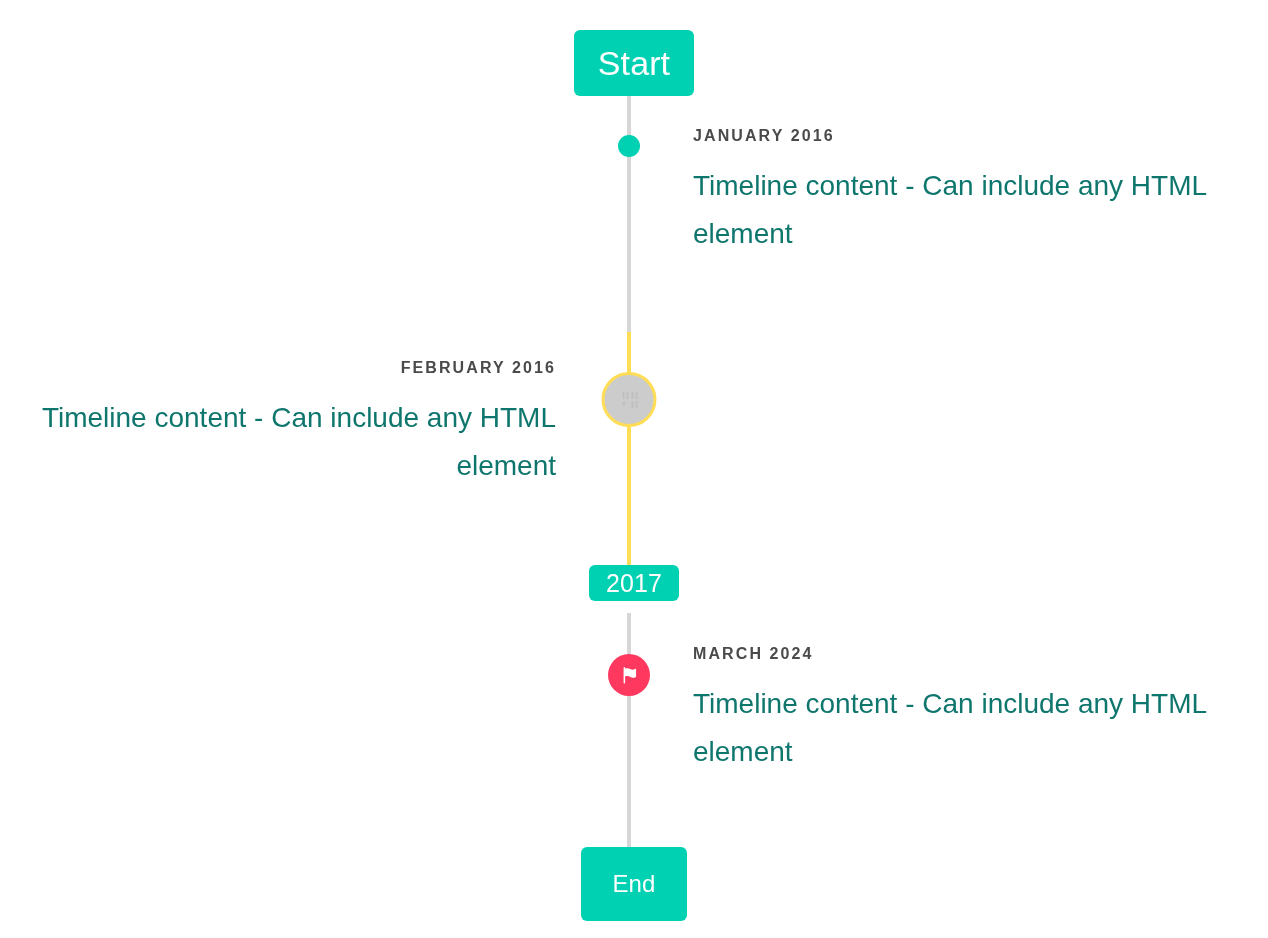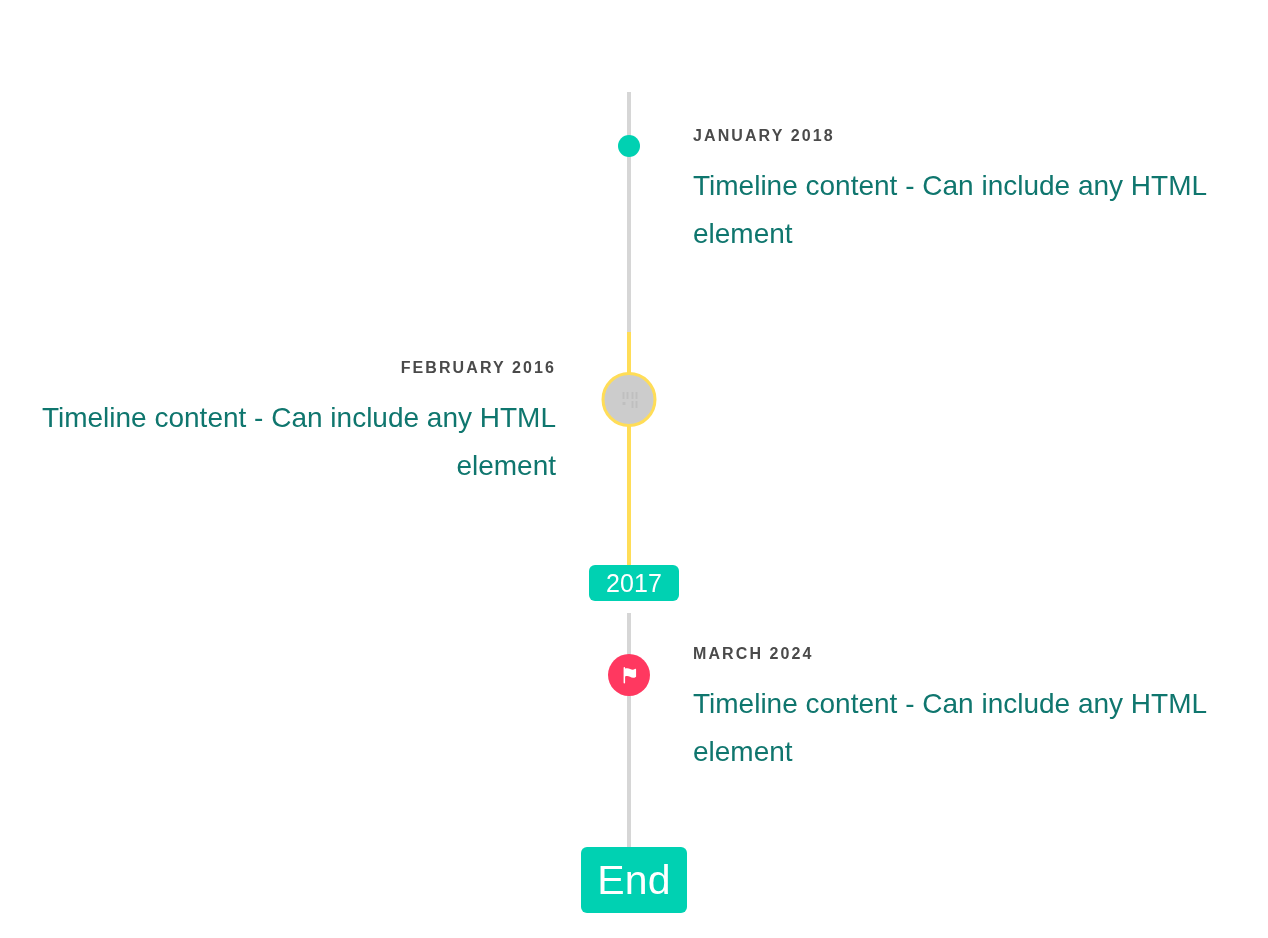--- a/index.html
+++ b/index.html
@@ -50,22 +50,22 @@
   }
   .badge-start {
     top: 30px;
     width: 120px;
     height: 66px;
     font-size: 34px;
   }
   .badge-end {
     top: 847px;
     width: 106px;
-    height: 66px;
-    font-size: 41px;
+    height: 74px;
+    font-size: 24px;
   }
   .badge-header {
     top: 565px;
     width: 90px;
     height: 36px;
     font-size: 25px;
   }
 
   
   .item {
@@ -154,25 +154,26 @@
 </style>
 </head>
 <body>
 
 <div class="timeline">
 
   <div class="rail rail-grey-top"></div>
   <div class="rail rail-yellow"></div>
   <div class="rail rail-grey-bottom"></div>
 
+  <div class="badge badge-start">Start</div>
 
   <div class="item item-jan">
     <div class="marker marker-dot"></div>
     <div class="content content-right">
-      <p class="heading">JANUARY 2018</p>
+      <p class="heading">JANUARY 2016</p>
       <p class="body-text">Timeline content - Can include any HTML element</p>
     </div>
   </div>
 
   <div class="item item-feb">
     <div class="marker marker-image">
       <span class="broken-glyph">
         <i class="bg-a"></i>
           <i class="bg-b"></i>
           <i class="bg-c"></i>

